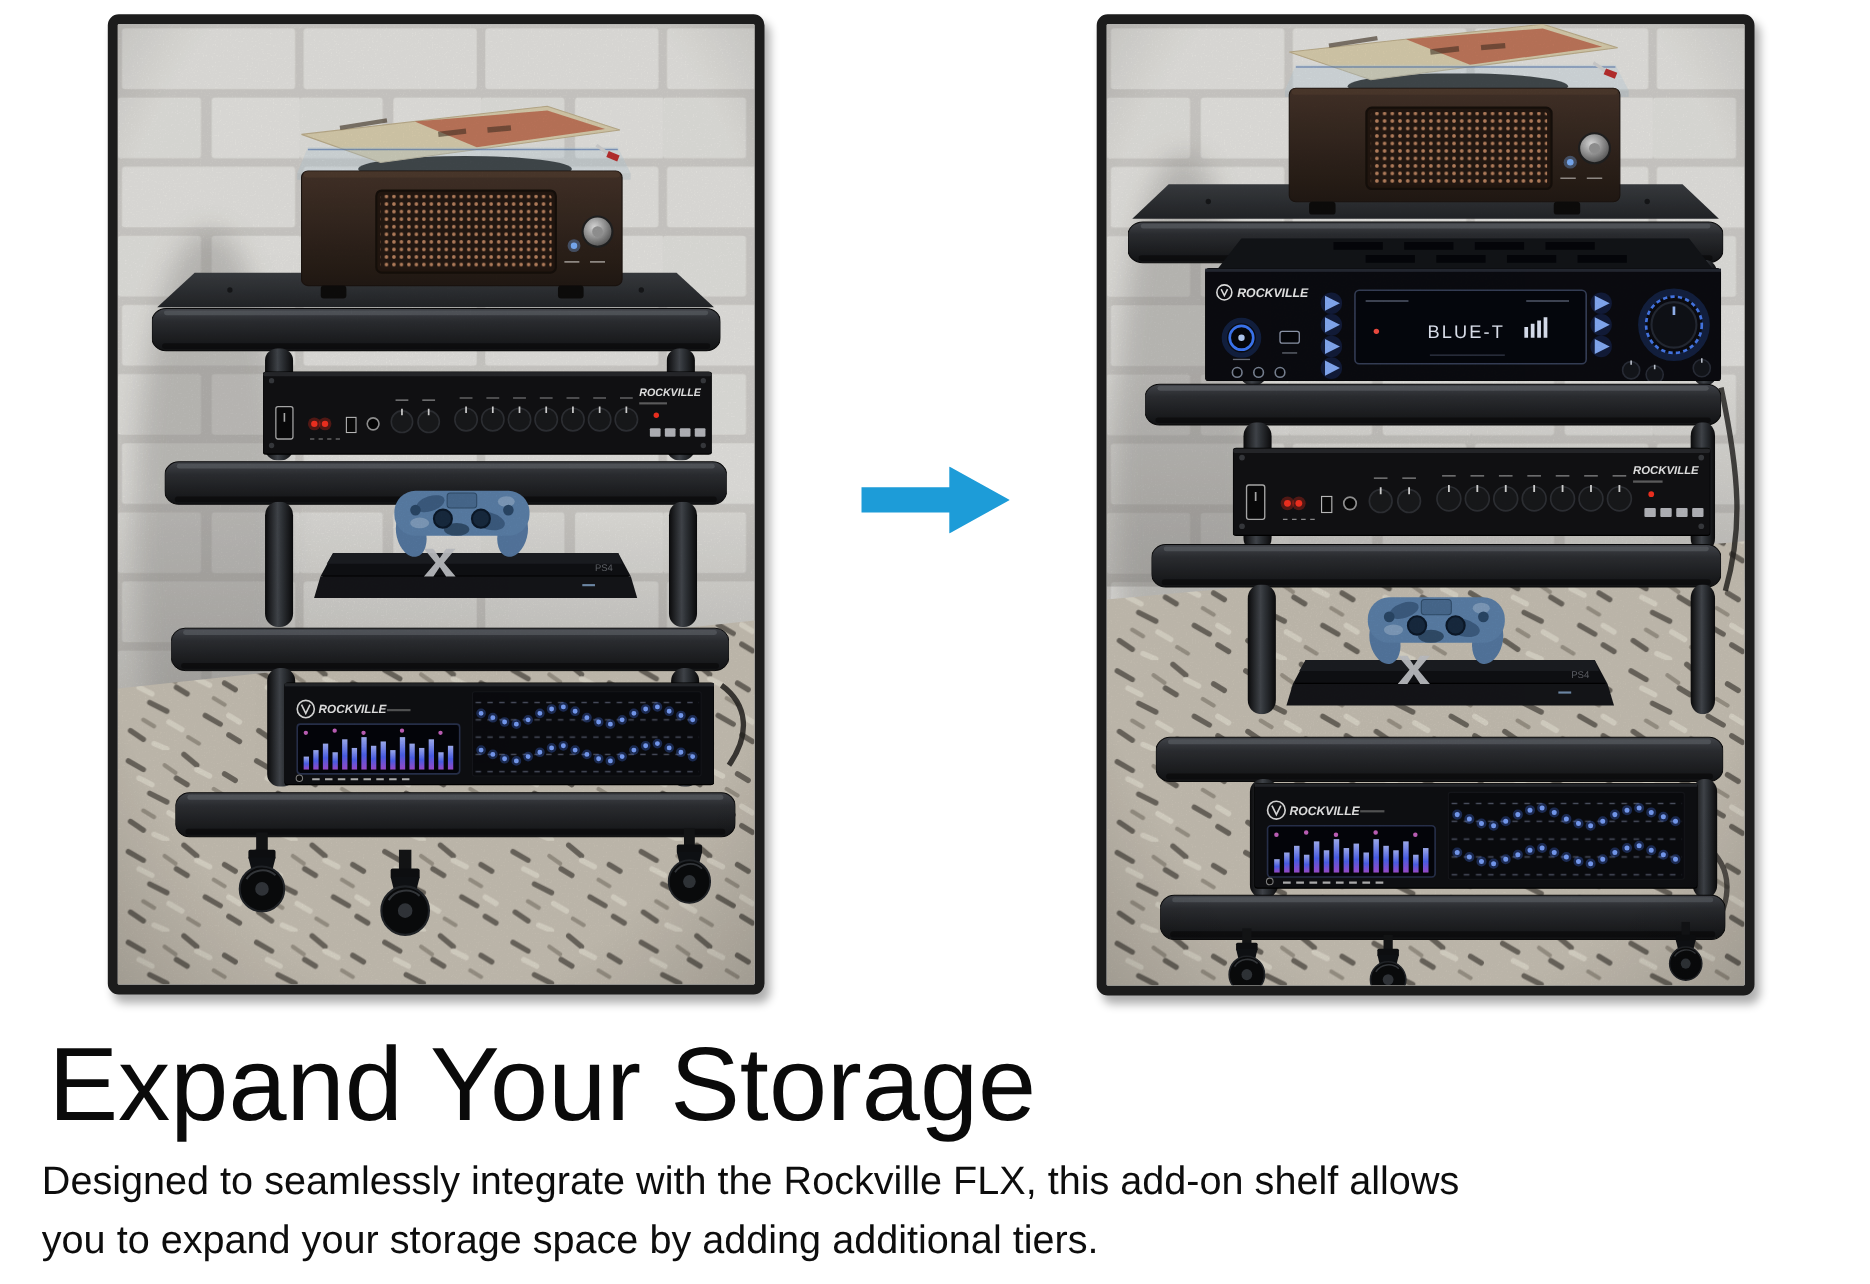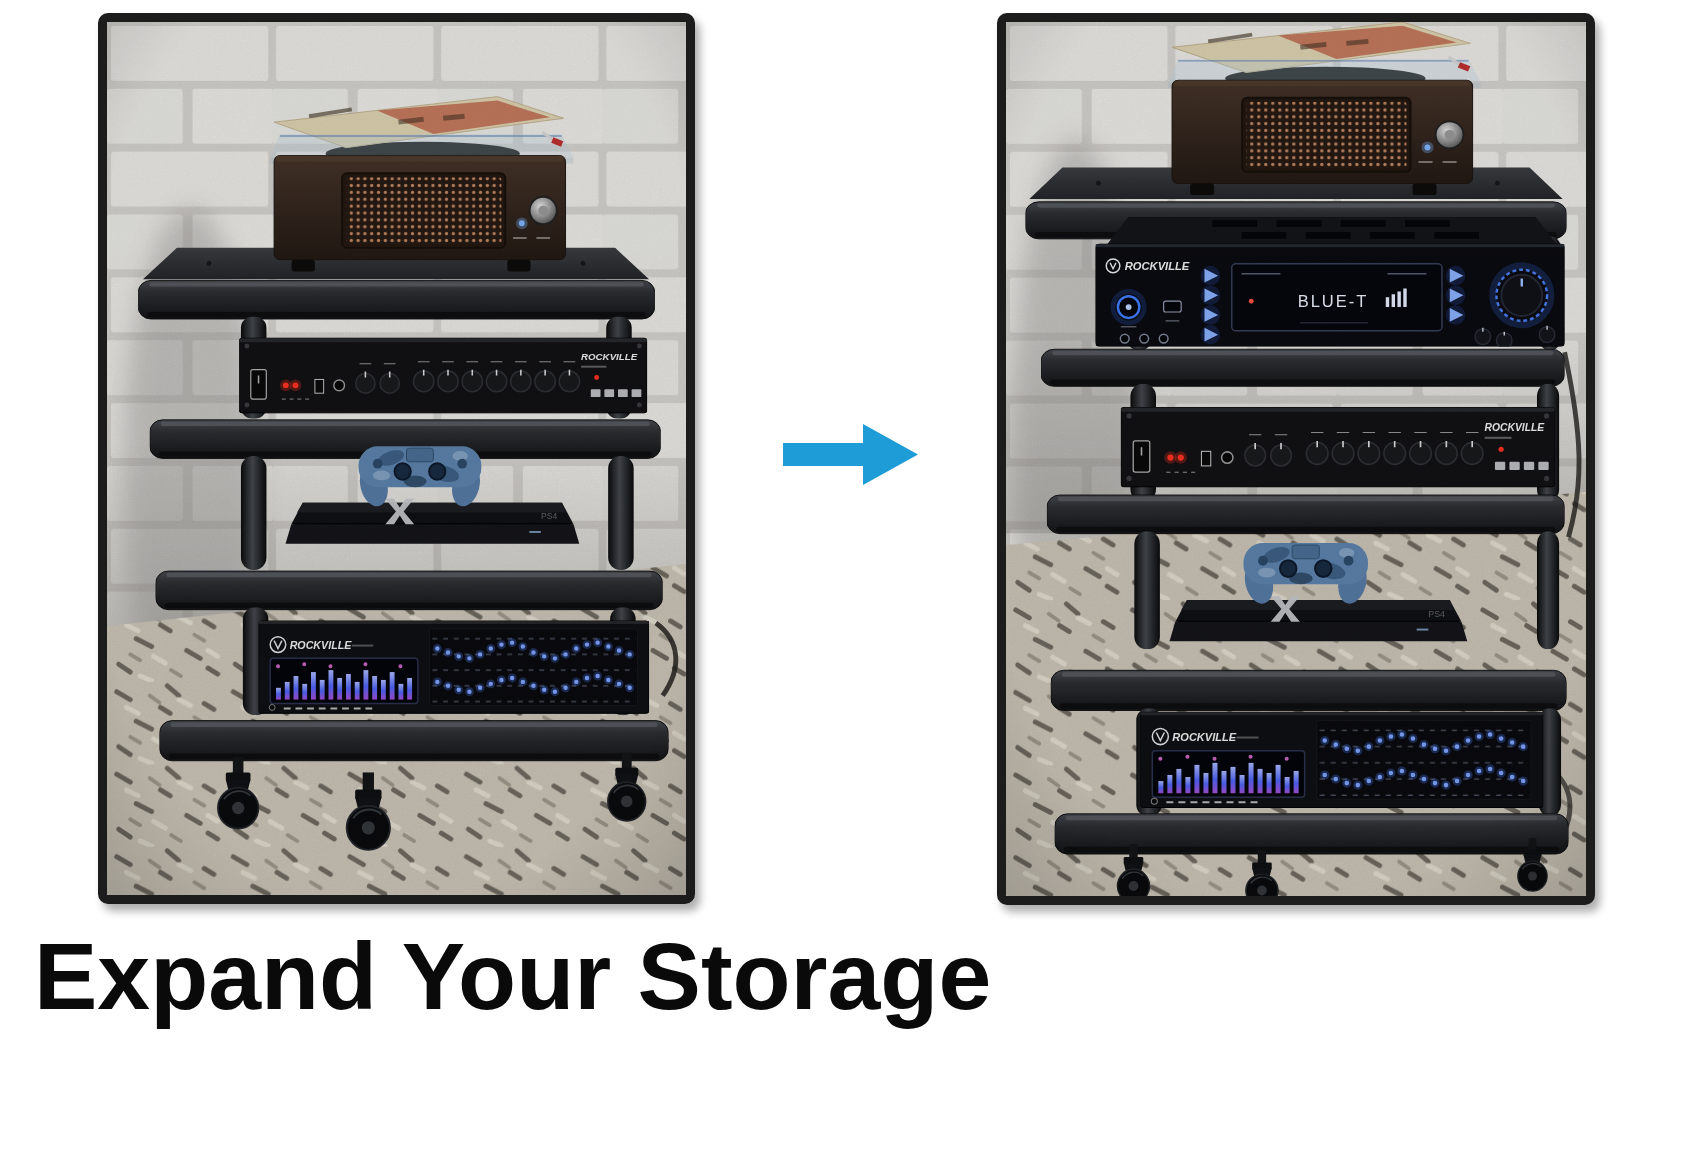--- a/index.html
+++ b/index.html
@@ -4,21 +4,21 @@
 <style>
   html,body{margin:0;padding:0;background:#ffffff;}
   .stage{position:relative;width:1700px;height:1167px;background:#ffffff;overflow:hidden;
          font-family:"Liberation Sans",sans-serif;}
   .photo{position:absolute;margin:0;box-sizing:border-box;border:9px solid #1c1c1c;border-radius:10px;
          overflow:hidden;background:#e9e8e4;box-shadow:5px 7px 9px rgba(0,0,0,0.32);}
   .photo svg{display:block;width:100%;height:100%;}
   .photo.before{left:98px;top:13px;width:597px;height:891px;}
   .photo.after{left:997px;top:13px;width:598px;height:892px;}
   .arrow-wrap{position:absolute;left:783px;top:424px;width:135px;height:61px;}
-  h1.headline{position:absolute;left:34px;top:924px;margin:0;font-size:95px;font-weight:bold;
+  h1.headline{position:absolute;left:34px;top:924px;margin:10px;font-size:95px;font-weight:normal;
               color:#0a0a0a;letter-spacing:0px;line-height:1.1;white-space:nowrap;}
   p.desc{position:absolute;left:38px;top:1046px;margin:0;font-size:36px;color:#0d0d0d;
          line-height:1.5;white-space:nowrap;}
   svg text{font-family:"Liberation Sans",sans-serif;}
   .defs-holder{position:absolute;width:0;height:0;overflow:hidden;}
 </style>
 </head>
 <body>
 
 <div class="stage">
@@ -388,14 +388,16 @@
       <use href="#sym-caster" x="240" y="842" width="46" height="60"></use>
       <use href="#sym-caster" x="520" y="830" width="42" height="56"></use>
     </g>
     <rect width="596" height="889" fill="url(#vin)"></rect>
     <rect width="596" height="889" filter="url(#grain)" opacity="0.09"></rect>
   </svg>
 </figure>
 
 <h1 class="headline">Expand Your Storage</h1>
 
+<p class="desc"><span>Designed to seamlessly integrate with the Rockville FLX, this add-on shelf allows</span><br>
+<span>you to expand your storage space by adding additional tiers.</span></p>
 
 </div>
 
 </body></html>

